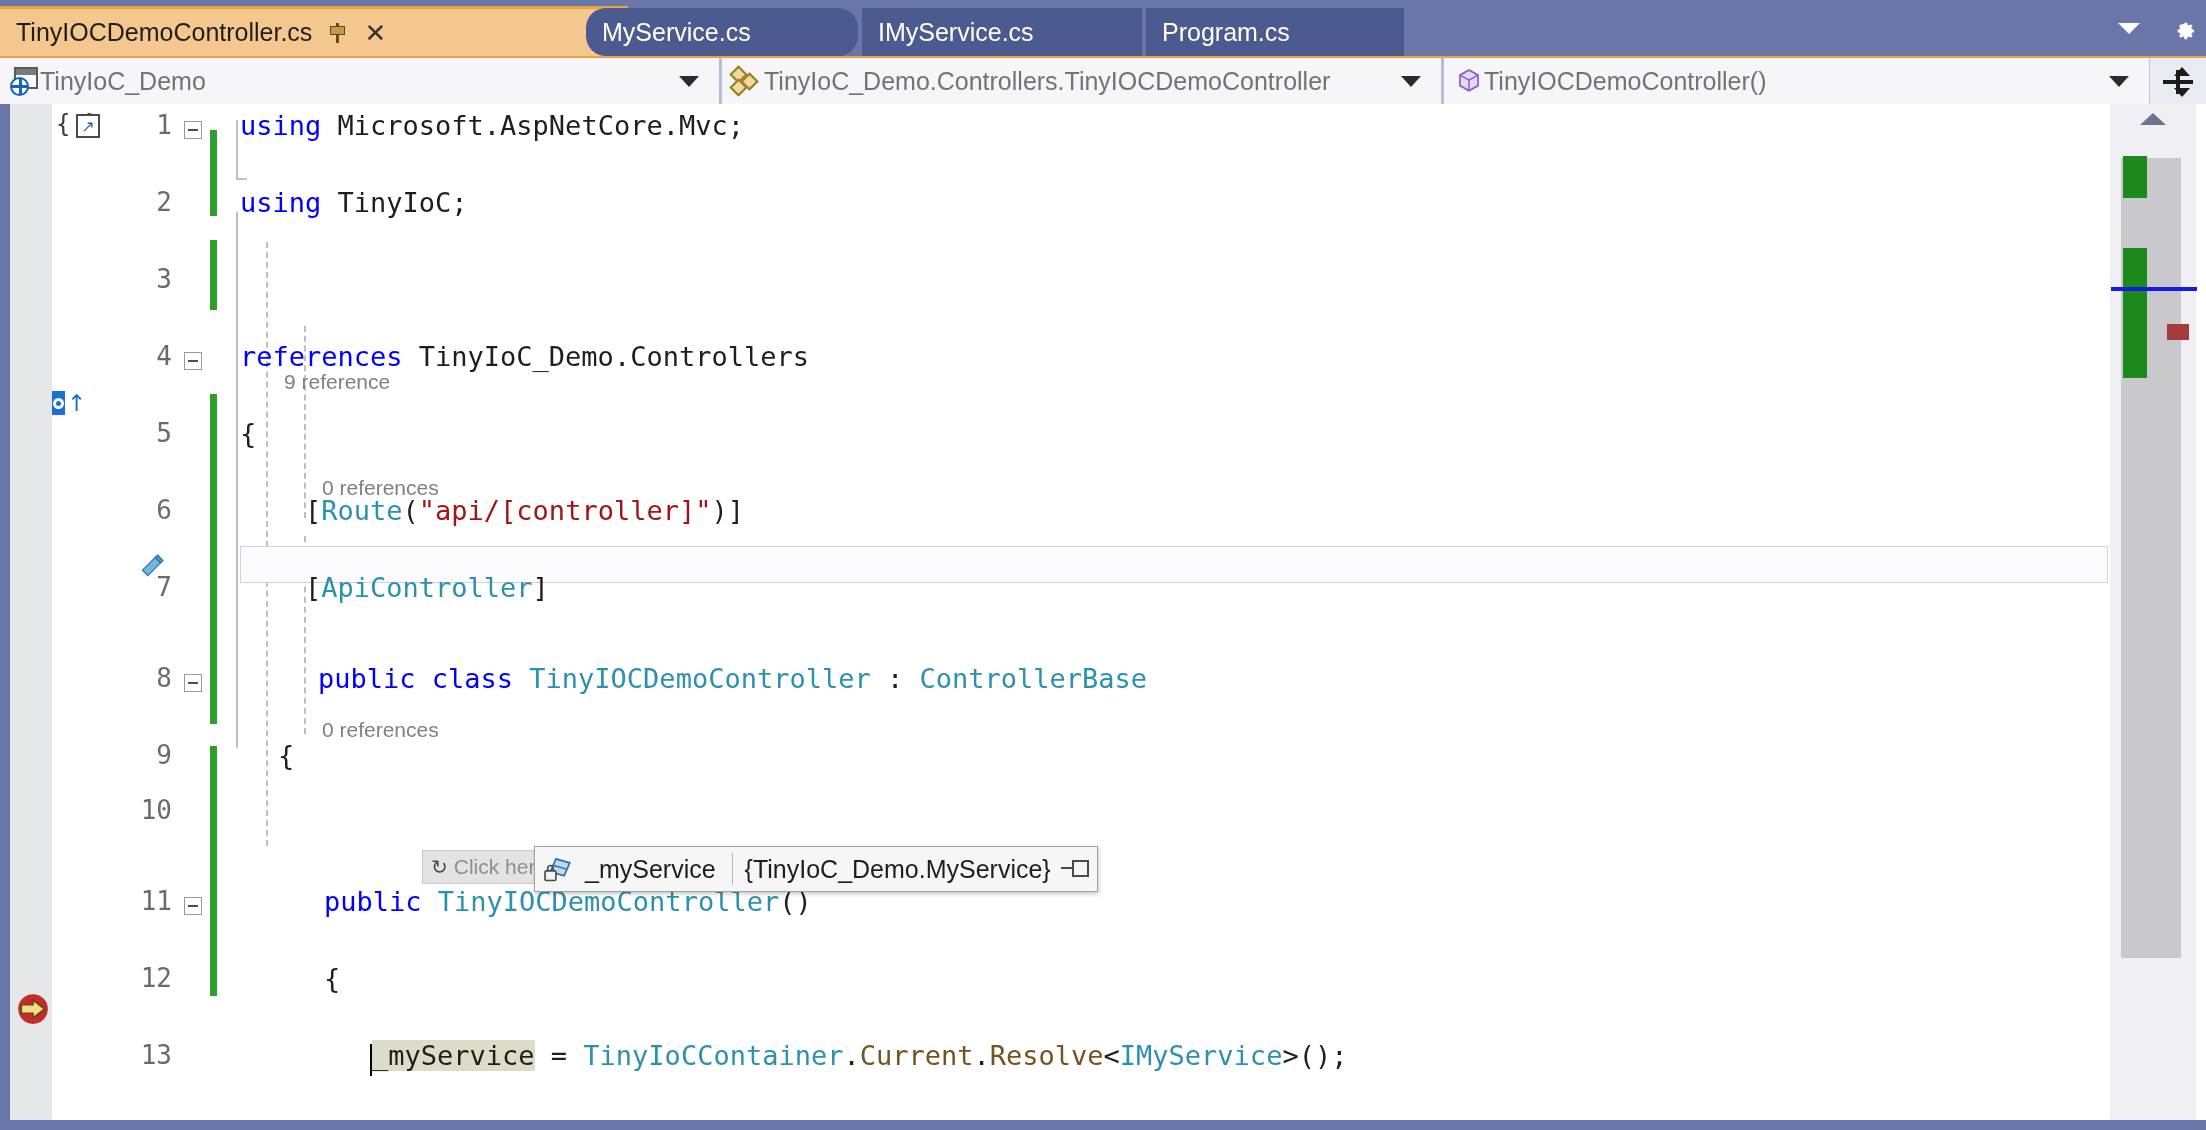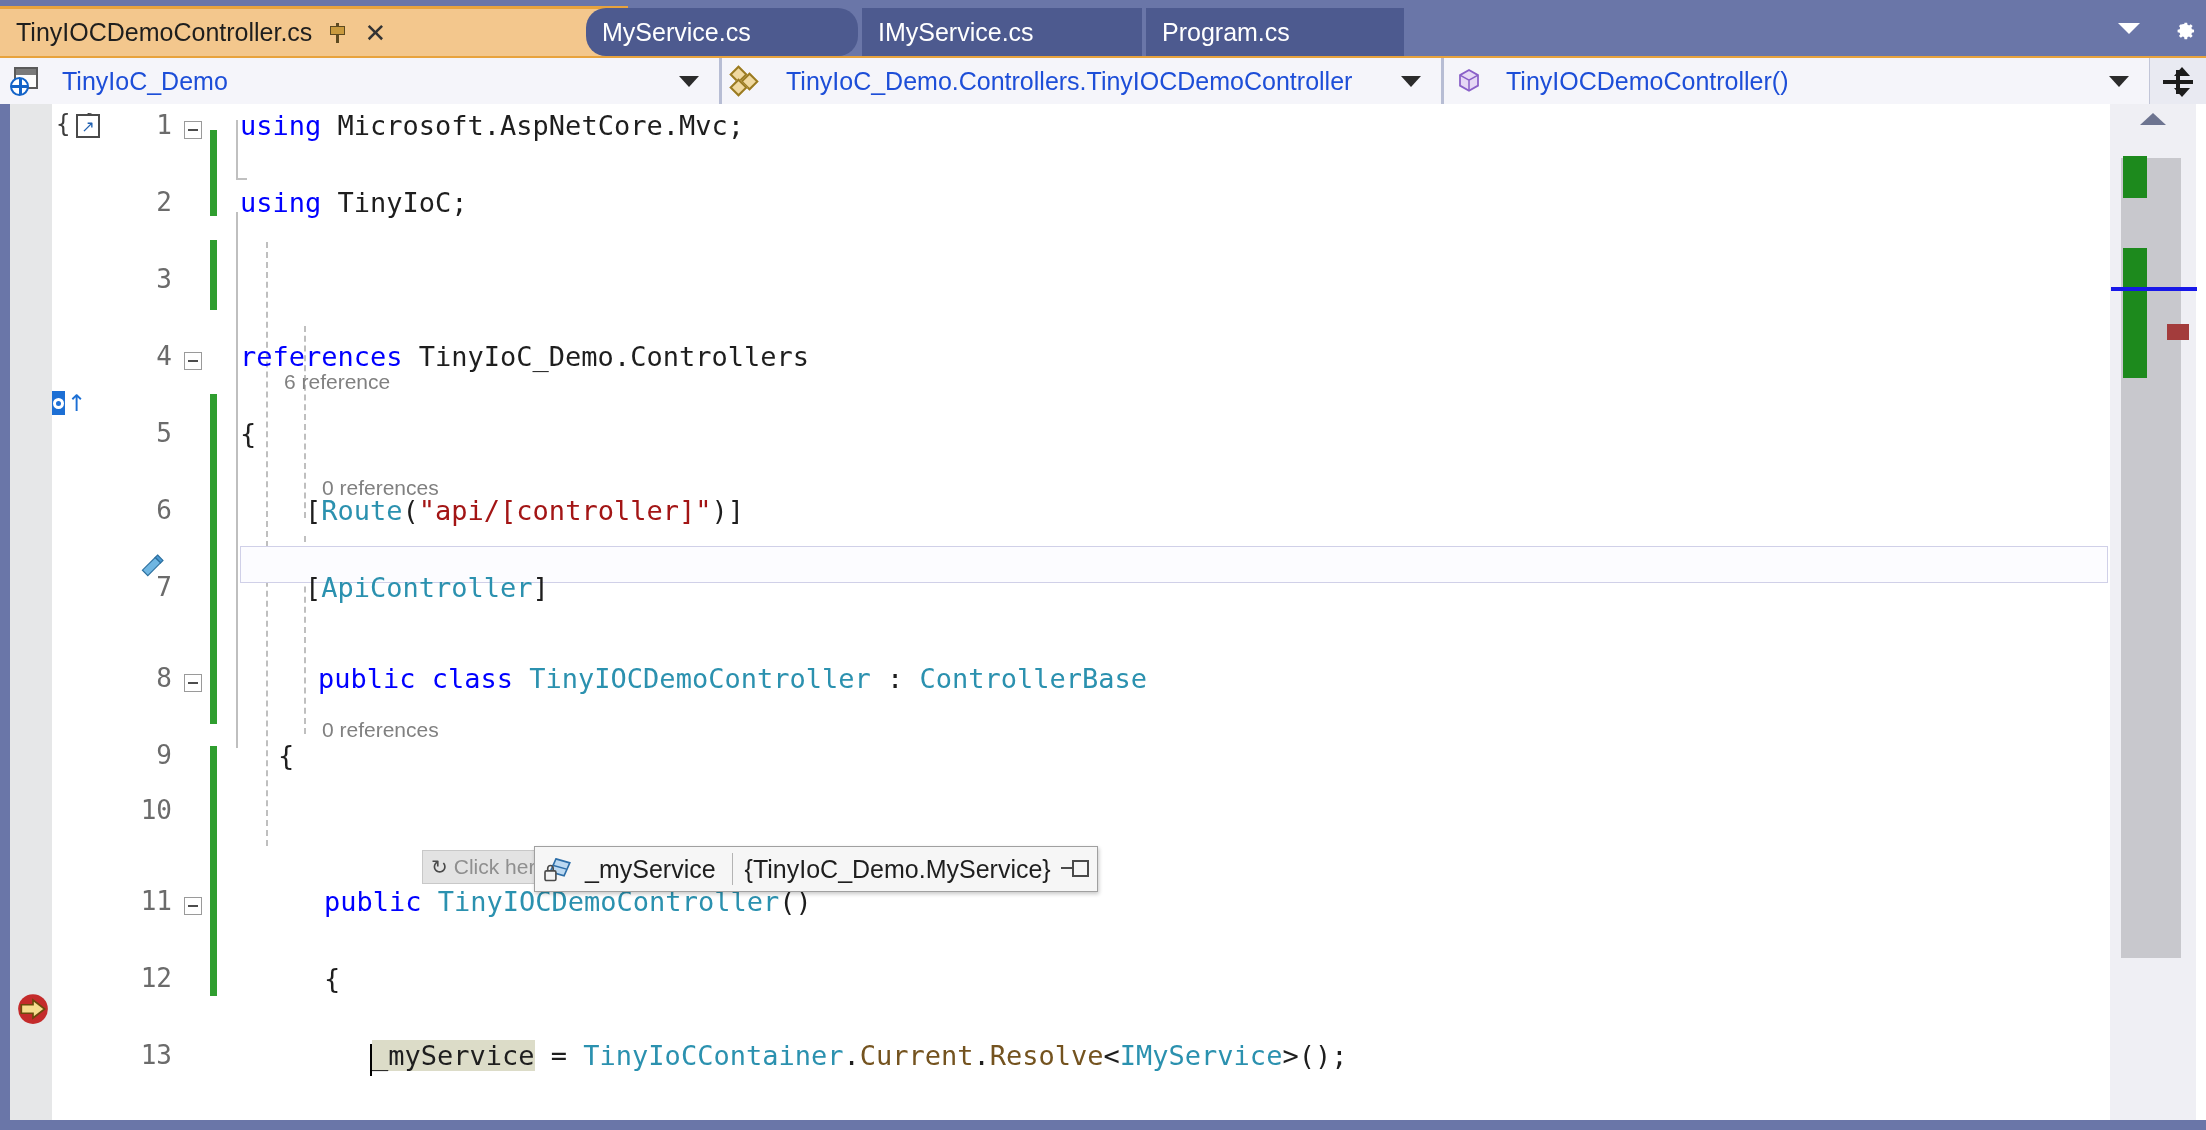--- a/index.html
+++ b/index.html
@@ -52,22 +52,22 @@
   .nav-combo{
     position:relative;height:100%;box-sizing:border-box;
     display:flex;align-items:center;
     background:#f5f5fa;border-right:3px solid #b7bdd4;
     padding:0 10px;
   }
   .nav-combo.c1{width:722px;}
   .nav-combo.c2{width:722px;}
   .nav-combo.c3{flex:1;border-right:none;}
   .nav-text{
-    font-size:25px;color:#1d4ed8;white-space:nowrap;overflow:hidden;text-overflow:ellipsis;
-    margin-left:22px;flex:1;
+    font-size:25px;color:#737373;white-space:nowrap;overflow:hidden;text-overflow:ellipsis;
+    margin-left:0;flex:1;
   }
   .nav-caret{
     width:0;height:0;border-left:10px solid transparent;border-right:10px solid transparent;
     border-top:11px solid #2b2b2b;margin-left:12px;margin-right:10px;flex:none;
   }
   .splitter-btn{
     width:56px;height:48px;background:#e9eaf2;border-left:1px solid #c2c6d8;
     display:flex;align-items:center;justify-content:center;flex:none;
   }
 
@@ -371,21 +371,21 @@
         <span class="lnum">6</span>
         <span class="ltext"><span class="plain">    [</span><span class="type">Route</span><span class="plain">(</span><span class="str">"api/[controller]"</span><span class="plain">)]</span></span>
       </div>
 
       <div class="line" style="top:234px;">
         <span class="lnum">7</span>
         <span class="ltext"><span class="plain">    [</span><span class="type">ApiController</span><span class="plain">]</span></span>
       </div>
 
       <div class="refline" style="position:absolute;top:268px;left:0;right:0;">
-        <span class="rt">6 reference</span>
+        <span class="rt">9 reference</span>
       </div>
 
       <div class="line" style="top:286px;">
         <span class="lnum">8</span>
         <span class="collapse" style="left:132px;"></span>
         <span class="ltext" style="left:226px;margin-left:40px;"><span class="kw">public class </span><span class="type">TinyIOCDemoController</span><span class="plain"> : </span><span class="type">ControllerBase</span></span>
       </div>
 
       <div class="line" style="top:324px;">
         <span class="lnum">9</span>

